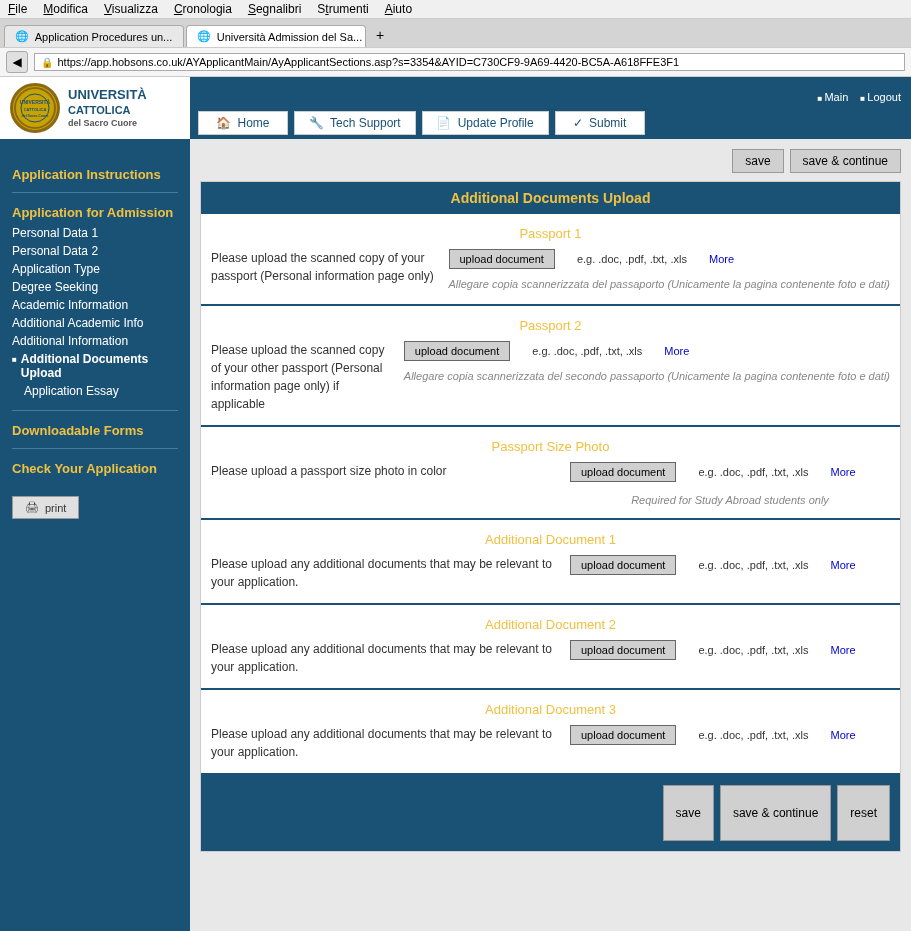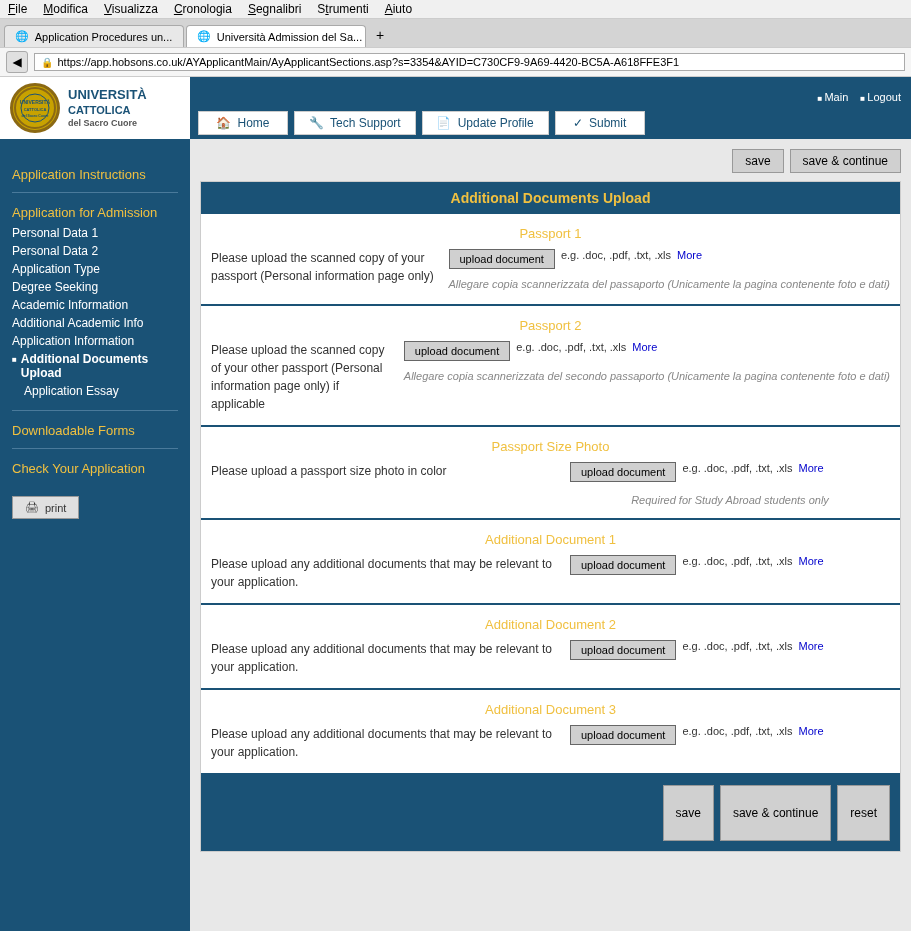--- a/index.html
+++ b/index.html
@@ -38,21 +38,21 @@
     .header-top-bar a::before { content: '■ '; font-size: 8px; }
 
     .nav-bar { display: flex; align-items: stretch; padding: 4px 8px; gap: 6px; }
     .nav-item { background: #fff; border: 1px solid #ccc; padding: 4px 14px; font-size: 12px; color: #1a5276; display: flex; align-items: center; gap: 6px; cursor: pointer; min-width: 90px; justify-content: center; }
 
     
     .main-layout { display: flex; flex: 1; }
 
     
     .sidebar { background: #1a5276; width: 190px; min-width: 190px; padding: 16px 12px; color: #fff; }
-    .sidebar-section-title { color: #f0c040; font-weight: normal; font-size: 13px; margin-bottom: 4px; margin-top: 12px; }
+    .sidebar-section-title { color: #f0c040; font-weight: bold; font-size: 13px; margin-bottom: 4px; margin-top: 12px; }
     .sidebar-item { color: #fff; font-size: 12px; padding: 2px 0; cursor: pointer; text-decoration: none; display: block; }
     .sidebar-item.active { color: #fff; font-weight: bold; }
     .sidebar-item.current { display: flex; align-items: flex-start; gap: 4px; }
     .sidebar-item.current::before { content: '■'; font-size: 8px; margin-top: 3px; color: #fff; }
     .sidebar-divider { border-top: 1px solid #4a7a9b; margin: 10px 0; }
     .print-btn { background: #e0e0e0; border: 1px solid #999; padding: 4px 12px; font-size: 11px; cursor: pointer; display: flex; align-items: center; gap: 6px; margin-top: 16px; color: #333; }
 
     
     .content { flex: 1; background: #e8e8e8; padding: 10px; }
 
@@ -61,21 +61,21 @@
     .save-continue-btn { background: #d0d0d0; border: 1px solid #999; padding: 4px 12px; font-size: 12px; cursor: pointer; }
 
     .main-panel { background: #fff; border: 1px solid #ccc; }
     .panel-header { background: #1a5276; color: #f0c040; font-weight: bold; font-size: 14px; text-align: center; padding: 8px; }
 
     .section-block { border-bottom: 2px solid #1a5276; padding: 12px 10px; }
     .section-title { color: #f0c040; font-weight: normal; font-size: 13px; text-align: center; margin-bottom: 8px; }
     .section-content { display: flex; gap: 10px; align-items: flex-start; }
     .section-desc { flex: 1; font-size: 12px; color: #333; line-height: 1.5; }
     .section-upload { display: flex; flex-direction: column; gap: 4px; min-width: 320px; }
-    .upload-row { display: flex; align-items: flex-start; gap: 6px; }
+    .upload-row { display: flex; align-items: center; gap: 22px; }
     .upload-btn { background: #d0d0d0; border: 1px solid #666; padding: 3px 10px; font-size: 11px; cursor: pointer; white-space: nowrap; }
     .upload-hint { font-size: 11px; color: #333; }
     .upload-more { color: #0000cc; font-size: 11px; cursor: pointer; text-decoration: none; }
     .italian-note { color: #888; font-style: italic; font-size: 11px; margin-top: 4px; line-height: 1.4; }
 
     .photo-note { color: #888; font-style: italic; font-size: 11px; margin-top: 8px; text-align: center; }
 
     .save-bar-bottom { display: flex; justify-content: flex-end; gap: 6px; padding: 10px; background: #1a5276; }
     .reset-btn { background: #d0d0d0; border: 1px solid #999; padding: 20px 12px; font-size: 12px; cursor: pointer; }
   </style>
@@ -166,21 +166,21 @@
       <div class="sidebar-section-title">Application Instructions</div>
       <div class="sidebar-divider"></div>
 
       <div class="sidebar-section-title">Application for Admission</div>
       <a class="sidebar-item">Personal Data 1</a>
       <a class="sidebar-item">Personal Data 2</a>
       <a class="sidebar-item">Application Type</a>
       <a class="sidebar-item">Degree Seeking</a>
       <a class="sidebar-item">Academic Information</a>
       <a class="sidebar-item">Additional Academic Info</a>
-      <a class="sidebar-item">Application Information</a>
+      <a class="sidebar-item">Additional Information</a>
       <a class="sidebar-item current active">Additional Documents Upload</a>
       <a class="sidebar-item" style="padding-left:12px;">Application Essay</a>
 
       <div class="sidebar-divider"></div>
 
       <div class="sidebar-section-title">Downloadable Forms</div>
 
       <div class="sidebar-divider"></div>
 
       <div class="sidebar-section-title">Check Your Application</div>

